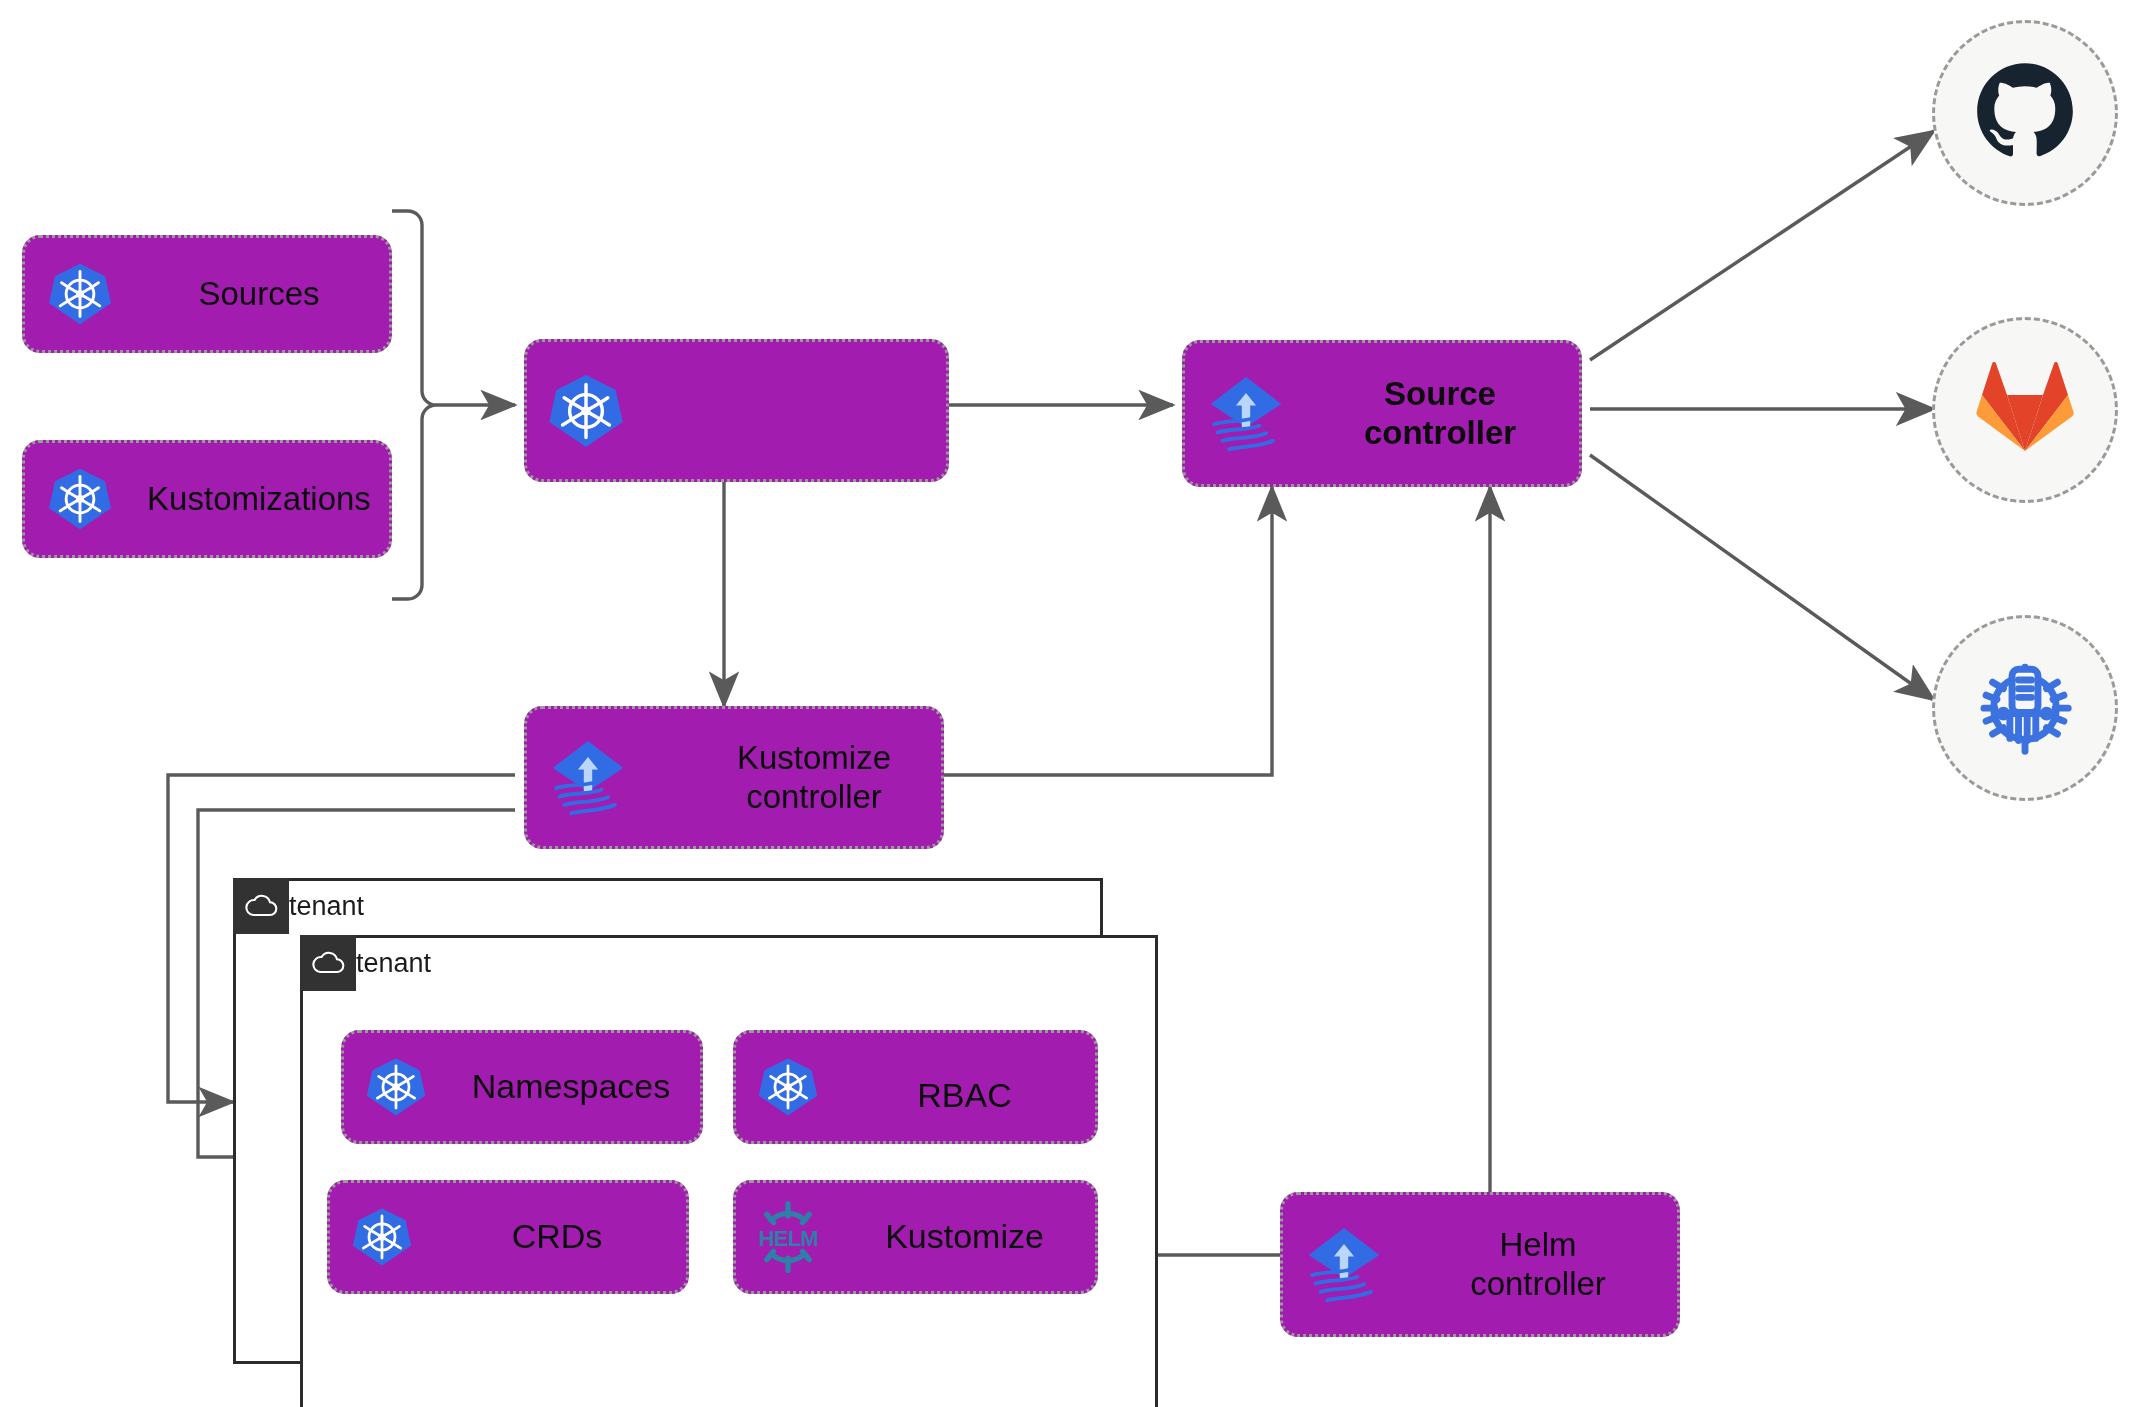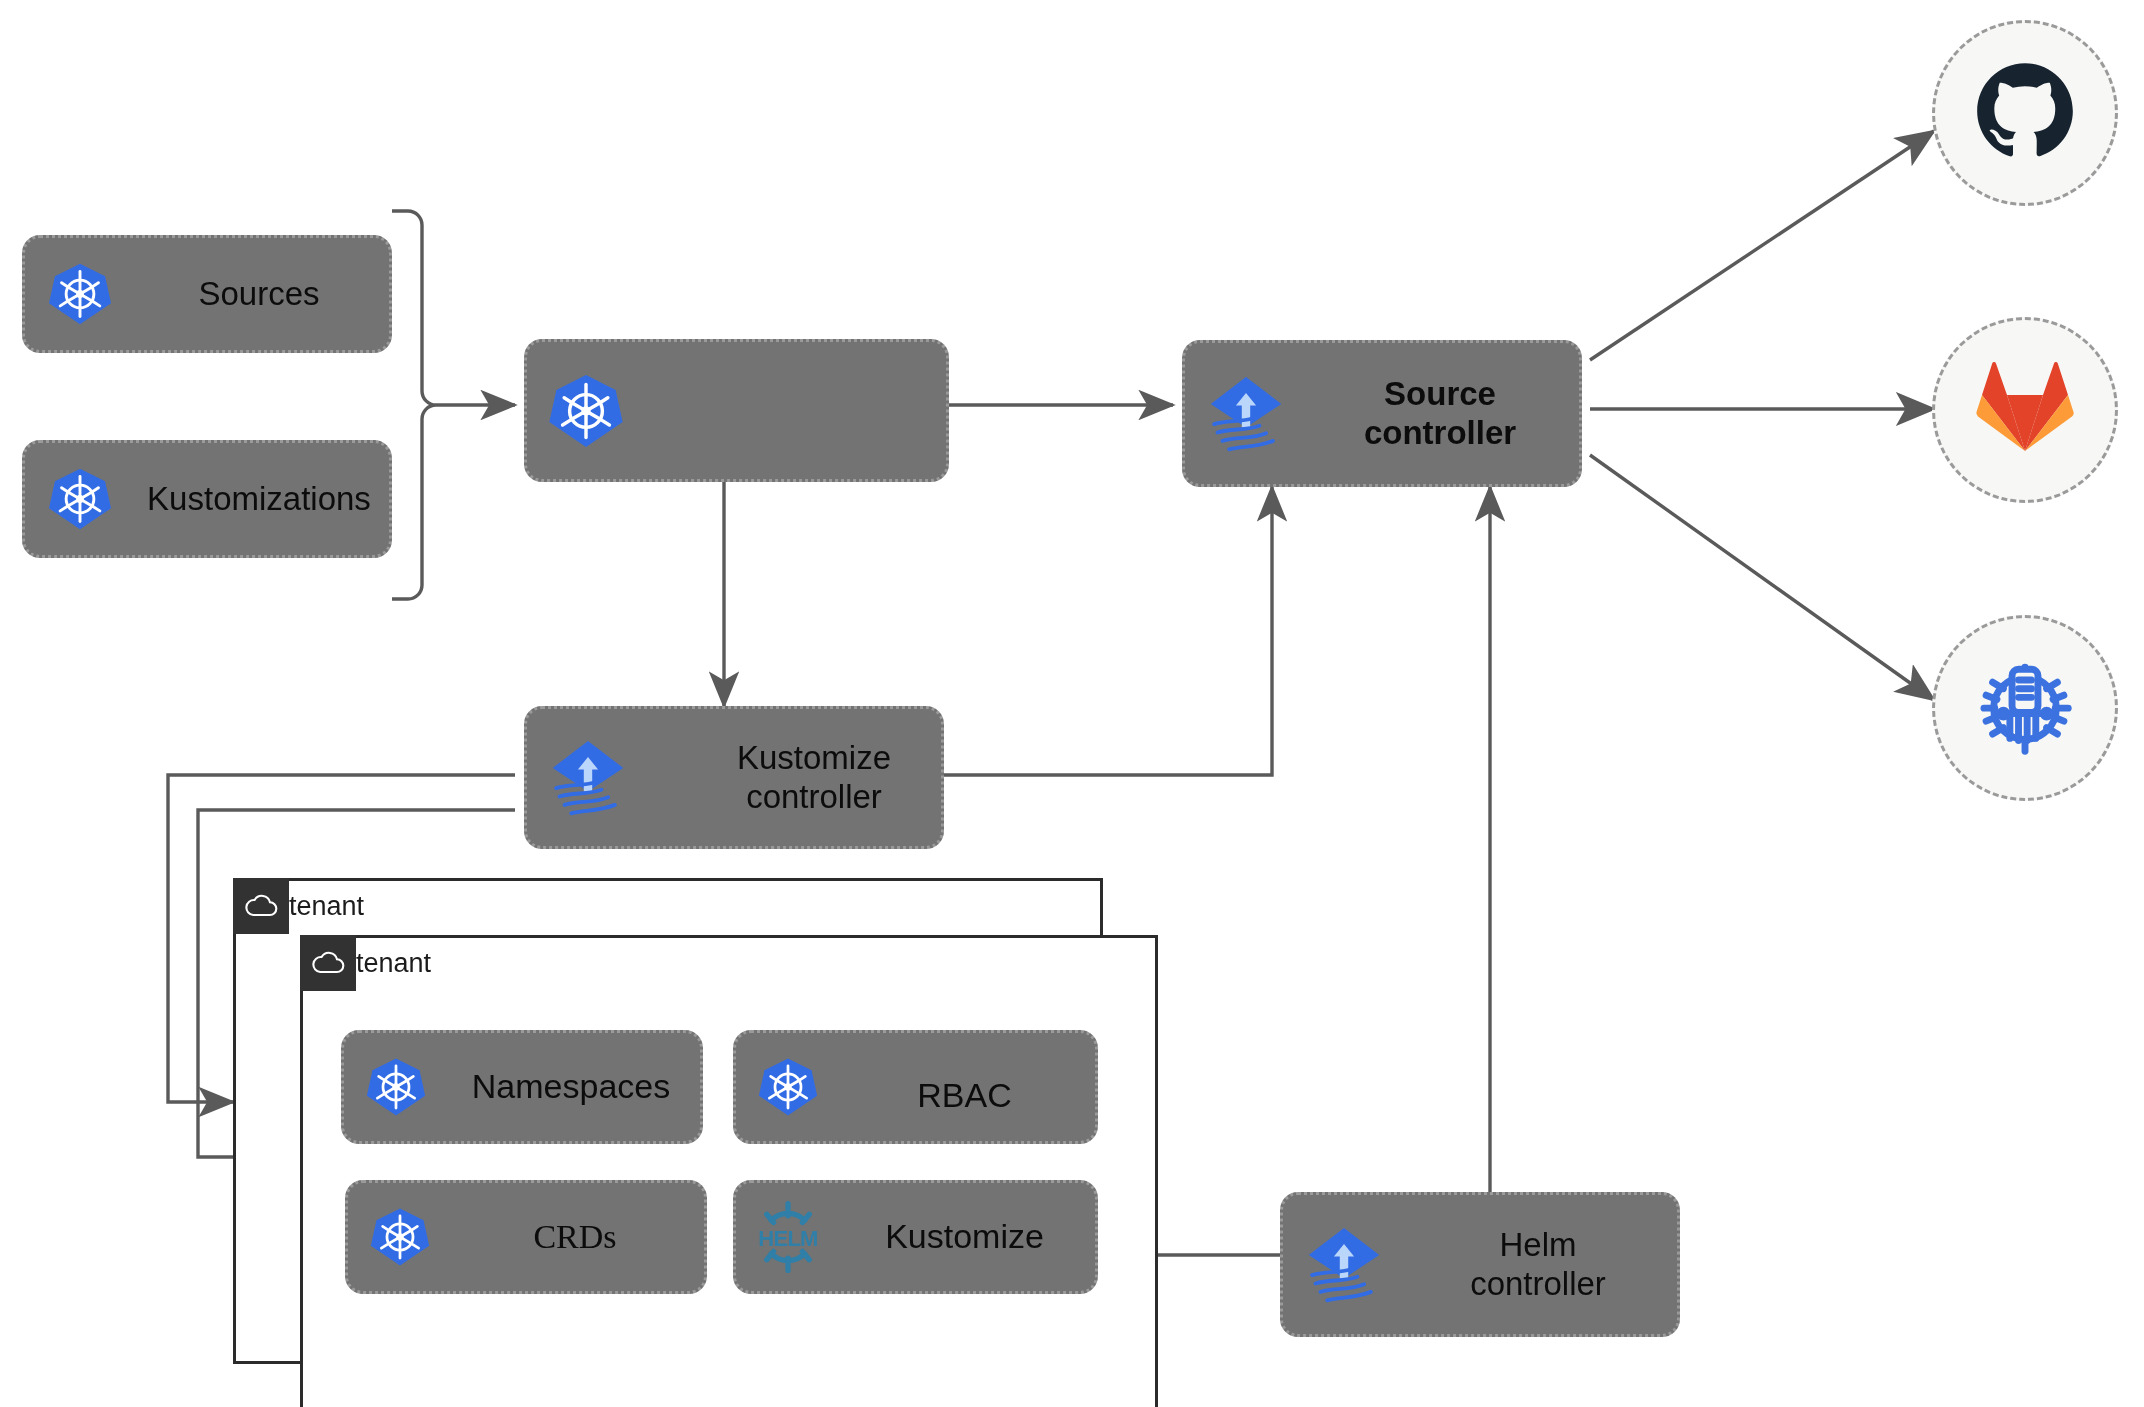--- a/index.html
+++ b/index.html
@@ -3,21 +3,21 @@
 <meta charset="utf-8">
 <style>
   html,body{margin:0;padding:0;background:#ffffff;}
   body{font-family:"Liberation Sans",sans-serif;}
   #stage{position:relative;width:2144px;height:1407px;background:#ffffff;overflow:hidden;}
   svg.edges{position:absolute;left:0;top:0;width:2144px;height:1407px;pointer-events:none;}
 
   
   .node{
     position:absolute;
-    background:#737373;
+    background:#a21caf;
     border:3px dotted #9a9a9a;
     border-radius:18px;
     display:flex;align-items:center;
     box-sizing:border-box;
   }
   .node .lbl{
     color:#0c0c0c;
     font-size:33px;
     line-height:1.16;
     text-align:center;
@@ -293,21 +293,21 @@
             <line x1="50" y1="71" x2="50" y2="50"></line>
           <line x1="31" y1="61" x2="50" y2="50"></line>
             <line x1="33" y1="40" x2="50" y2="50"></line>
         </g>
         <circle cx="50" cy="50" r="6" fill="#ffffff"></circle>
       </svg>
     </span>
     <span class="lbl" style="font-size:34px;margin-top:17px;">RBAC</span>
   </div>
 
-  <div class="node" style="left:345px;top:1180px;width:362px;height:114px;font-family:Liberation Serif, serif;">
+  <div class="node" style="left:327px;top:1180px;width:362px;height:114px;">
     <span class="ico" style="width:104px;">
       <svg width="62" height="62" viewBox="0 0 100 100" aria-hidden="true">
         <polygon points="50,4 88,23 97,64 50,96 3,64 12,23" fill="#326CE5"></polygon>
         <g fill="none" stroke="#ffffff" stroke-width="4.4" stroke-linecap="round">
           <circle cx="50" cy="50" r="21"></circle>
           <line x1="50" y1="16" x2="50" y2="29"></line>
             <line x1="78" y1="33" x2="67" y2="40"></line>
           <line x1="80" y1="68" x2="69" y2="61"></line>
             <line x1="50" y1="84" x2="50" y2="71"></line>
           <line x1="20" y1="68" x2="31" y2="61"></line>

